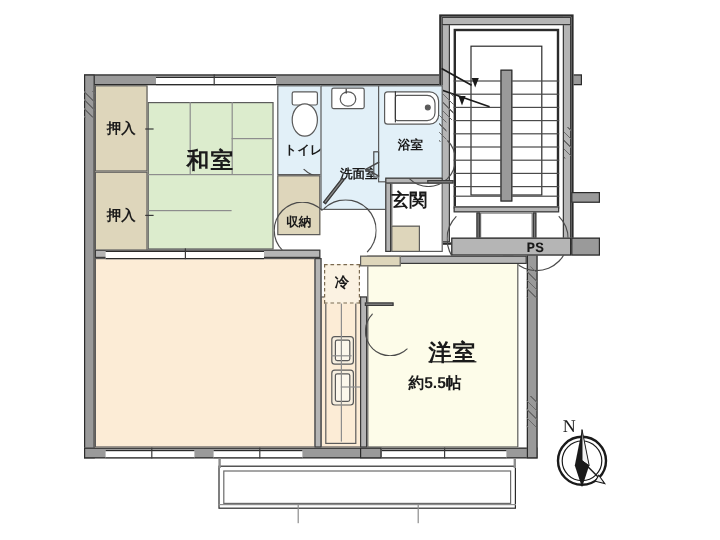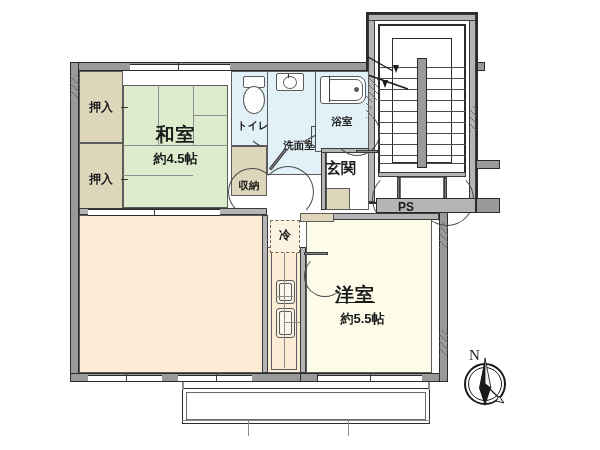--- a/index.html
+++ b/index.html
@@ -101,36 +101,35 @@
   </svg>
 
   <div class="b" style="left:378px;top:172px;width:88px;height:5px;background:#b5b5b5;border:1px solid #3a3a3a;"></div>
   <div class="arc" style="left:372px;top:172px;width:52px;height:52px;border-color:transparent;border-bottom-color:#4a4a4a;border-left-color:#4a4a4a;"></div>
   <div class="arc" style="left:420px;top:172px;width:52px;height:52px;border-color:transparent;border-bottom-color:#4a4a4a;border-right-color:#4a4a4a;"></div>
   <div class="b" style="left:397px;top:177px;width:3px;height:22px;background:#7a7a7a;border:1px solid #3a3a3a;"></div>
   <div class="b" style="left:444px;top:177px;width:3px;height:22px;background:#7a7a7a;border:1px solid #3a3a3a;"></div>
   <div class="b" style="left:400px;top:177px;width:44px;height:22px;background:#fff;border:1px solid #6a6a6a;"></div>
 
   <div class="b" style="left:376px;top:198px;width:100px;height:15px;background:#b5b5b5;border:1.5px solid #2b2b2b;"></div>
-  <div class="lbl lbl-sm" style="left:356px;top:201px;width:100px;">PS</div>
+  <div class="lbl lbl-sm" style="left:396px;top:201px;width:100px;font-family:Liberation Mono, monospace;">PS</div>
   <div class="b wall" style="left:476px;top:198px;width:24px;height:15px;"></div>
   <div class="b wall" style="left:419px;top:213px;width:9px;height:18px;"></div>
 
   <div class="b wall" style="left:476px;top:160px;width:24px;height:9px;"></div>
 
   <div class="b rm rm-tatami" style="left:123px;top:85px;width:105px;height:123px;"></div>
 
   <div class="ln-lt" style="left:123px;top:145px;width:105px;height:1px;"></div>
   <div class="ln-lt" style="left:158px;top:85px;width:1px;height:60px;"></div>
   <div class="ln-lt" style="left:193px;top:85px;width:1px;height:60px;"></div>
   <div class="ln-lt" style="left:193px;top:115px;width:35px;height:1px;"></div>
   <div class="ln-lt" style="left:123px;top:175px;width:70px;height:1px;"></div>
 
   <div class="lbl lbl-lg" style="left:123px;top:125px;width:105px;">和室</div>
-  <div class="lbl lbl-area" style="left:123px;top:152px;width:105px;">約4.5帖</div>
 
   <div class="glz" style="left:130px;top:64px;width:100px;height:5px;"></div>
   <div class="ln" style="left:178px;top:62px;width:1px;height:9px;"></div>
 
   <div class="b rm rm-closet" style="left:79px;top:71px;width:44px;height:72px;"></div>
   <div class="lbl lbl-sm" style="left:79px;top:101px;width:44px;">押入</div>
 
   <div class="b rm rm-closet" style="left:79px;top:143px;width:44px;height:72px;"></div>
   <div class="lbl lbl-sm" style="left:79px;top:173px;width:44px;">押入</div>
 
@@ -202,21 +201,21 @@
   <div class="ln-lt" style="left:284px;top:322px;width:24px;height:1px;"></div>
 
   <div class="b wall-thin" style="left:79px;top:208px;width:188px;height:7px;"></div>
   <div class="glz" style="left:88px;top:209px;width:132px;height:5px;"></div>
   <div class="ln" style="left:154px;top:207px;width:1px;height:9px;"></div>
 
   <div class="b wall-thin" style="left:262px;top:215px;width:6px;height:158px;"></div>
   <div class="b wall-thin" style="left:300px;top:247px;width:6px;height:126px;"></div>
 
   <div class="b rm rm-yoshitsu" style="left:306px;top:219px;width:126px;height:154px;"></div>
-  <div class="lbl lbl-lg" style="left:294px;top:285px;width:122px;text-decoration:underline;">洋室</div>
+  <div class="lbl lbl-lg" style="left:316px;top:285px;width:122px;text-decoration:underline;">洋室</div>
   <div class="lbl lbl-area" style="left:306px;top:312px;width:113px;">約5.5帖</div>
 
   <div class="b wall-thin" style="left:306px;top:213px;width:133px;height:7px;"></div>
 
   <div class="b rm rm-closet" style="left:300px;top:213px;width:34px;height:9px;"></div>
 
   <div class="arc" style="left:304px;top:255px;width:40px;height:40px;border-color:transparent;border-bottom-color:#4a4a4a;border-left-color:#4a4a4a;"></div>
   <div class="b" style="left:304px;top:252px;width:24px;height:3px;background:#8a8a8a;border:1px solid #3a3a3a;"></div>
 
   <div class="hatch" style="left:439px;top:222px;width:9px;height:26px;"></div>

